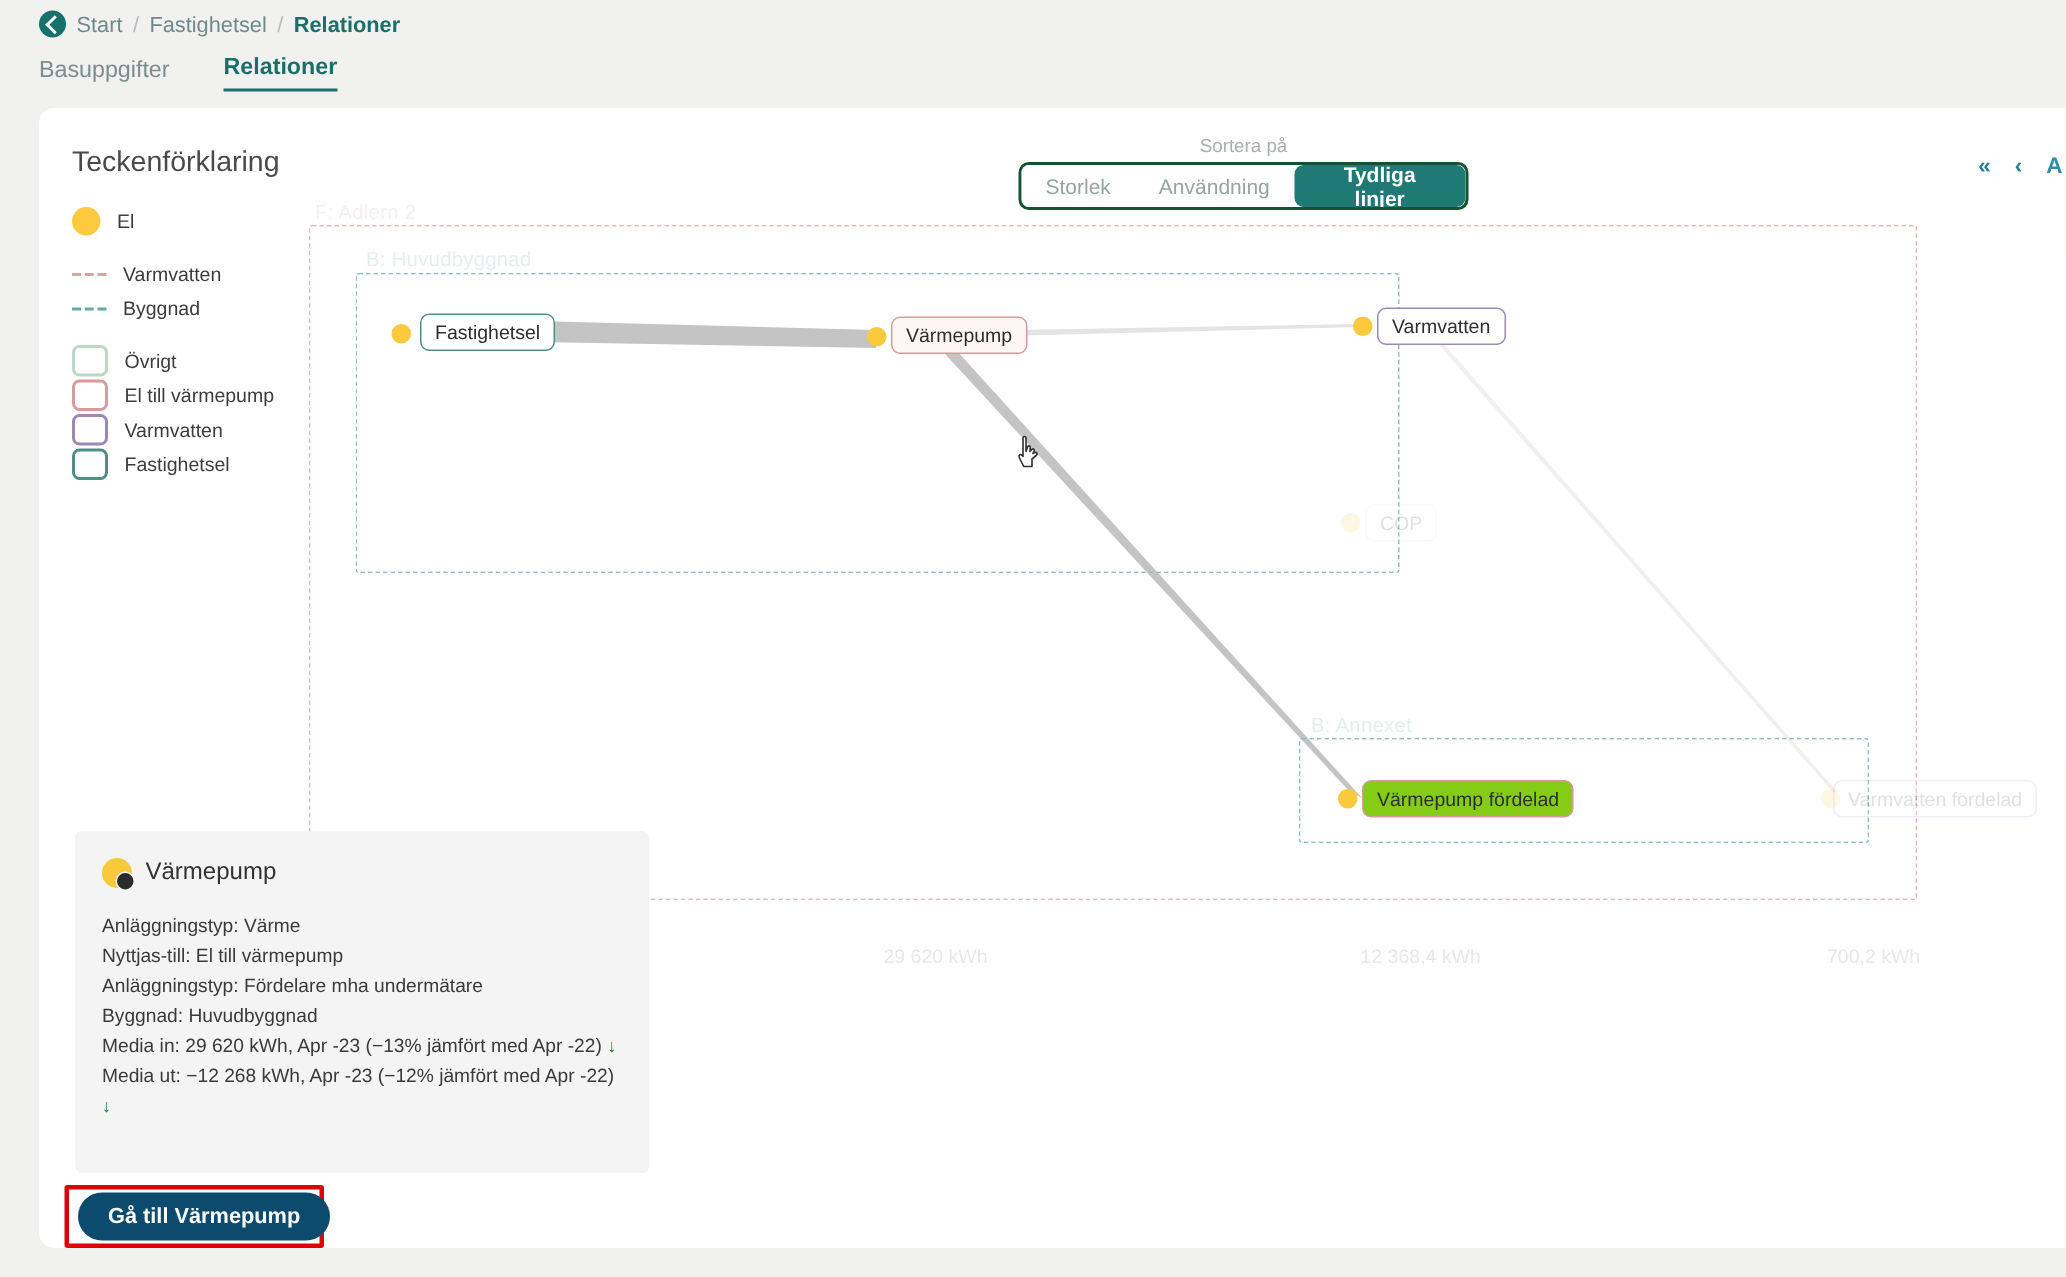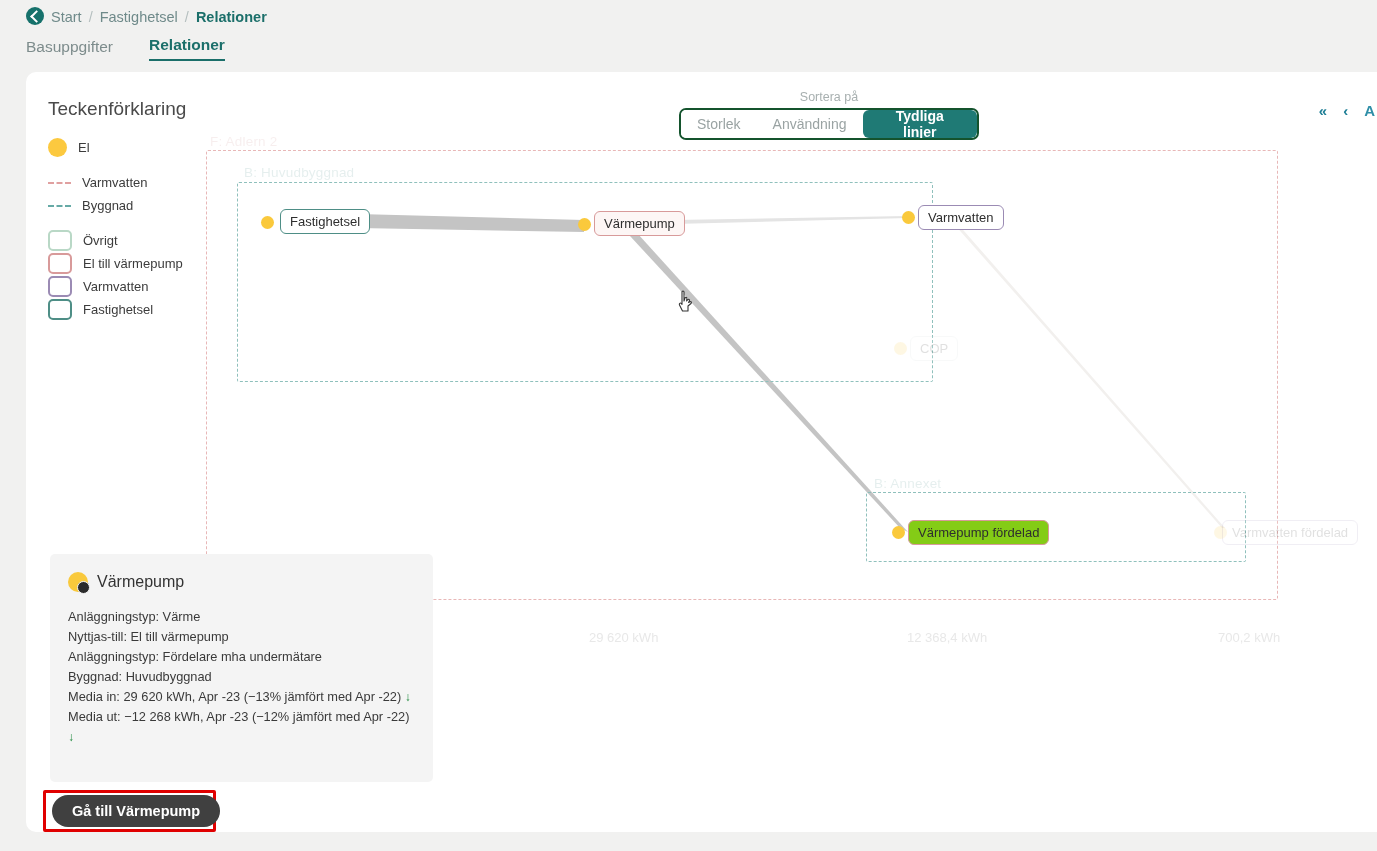--- a/index.html
+++ b/index.html
@@ -138,21 +138,21 @@
   
   .annot {
     position: absolute; left: 43px; top: 790px;
     width: 173px; height: 42px;
     border: 3px solid #e00000; border-radius: 2px;
   }
   .go-btn {
     position: absolute; left: 52px; top: 795px;
     height: 32px; padding: 0 20px;
     display: flex; align-items: center; justify-content: center;
-    background: #404040; color: #fff; font-size: 14.5px; font-weight: bold;
+    background: #0c4a6e; color: #fff; font-size: 14.5px; font-weight: bold;
     border: none; border-radius: 17px; cursor: pointer;
     font-family: inherit;
   }
 
   
   .cursor { position: absolute; left: 650px; top: 218px; width: 20px; height: 26px; }
 </style>
 </head>
 <body>
 

